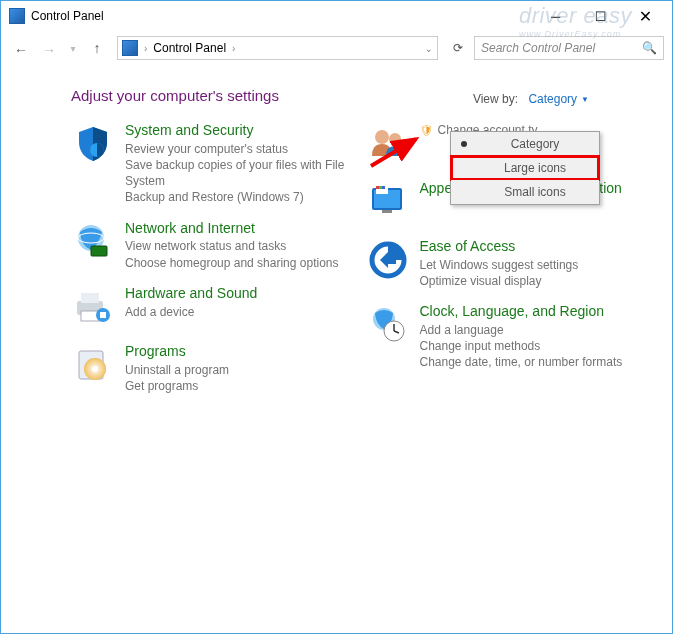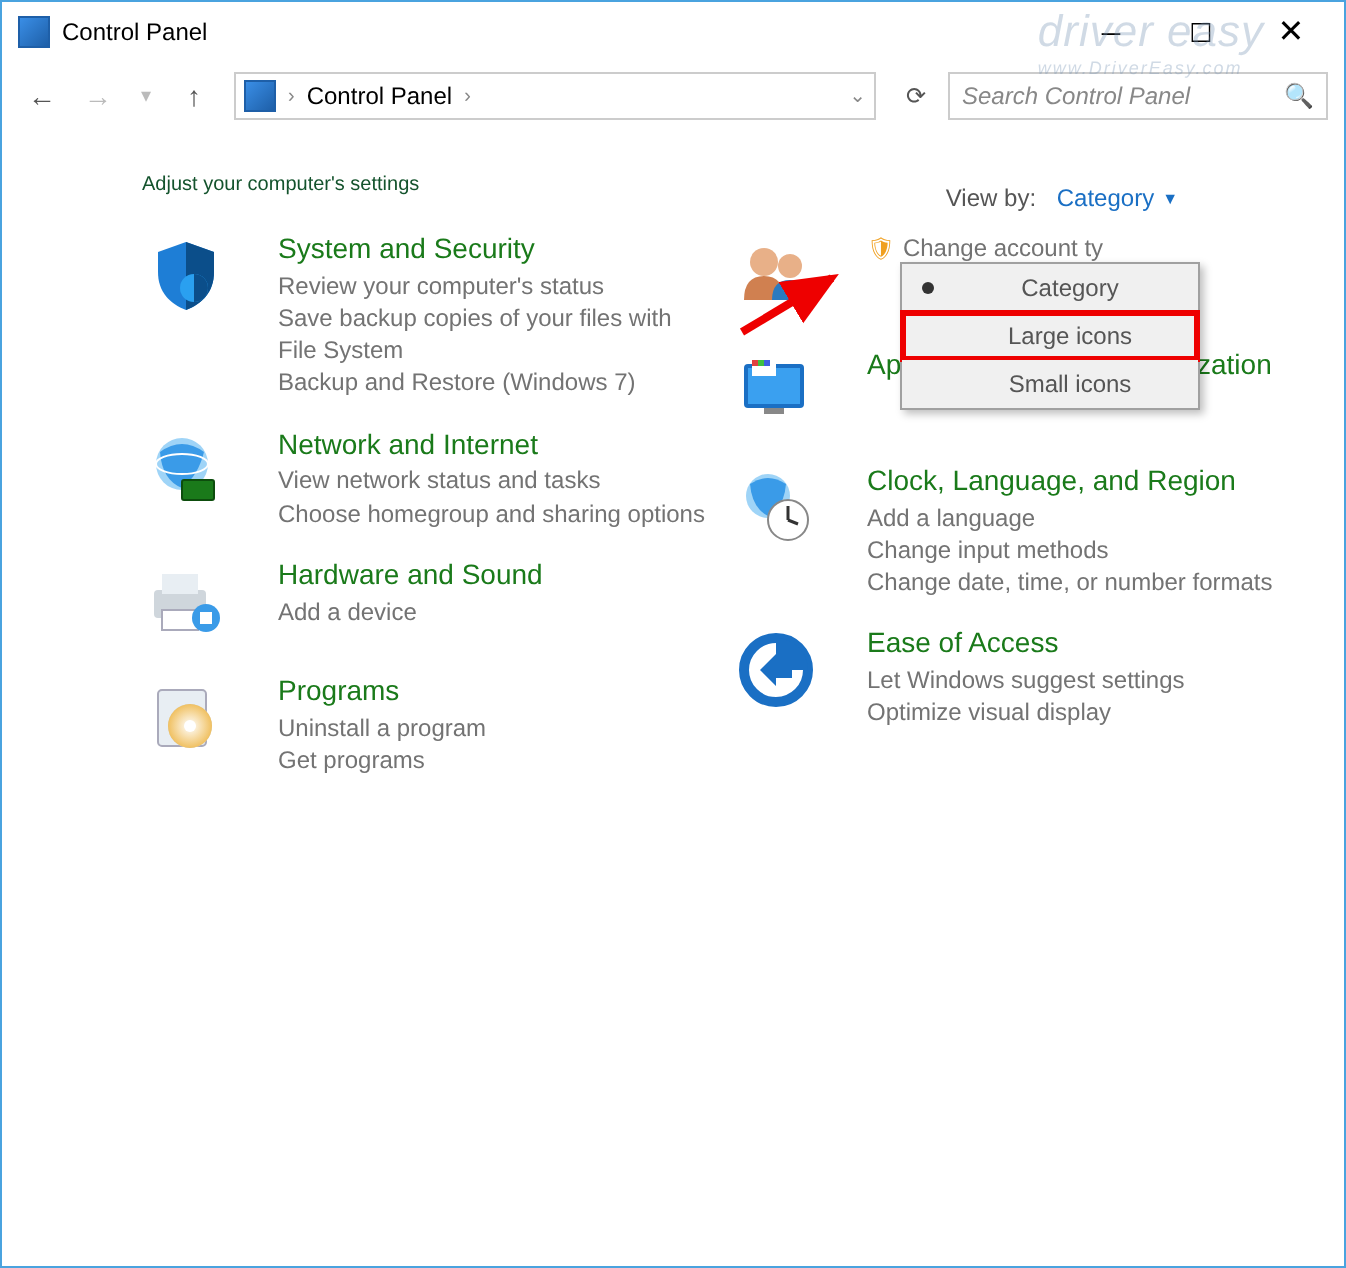--- a/index.html
+++ b/index.html
@@ -21,38 +21,38 @@
 .addressbar { flex: 1; height: 24px; border: 1px solid #ccc; display: flex; align-items: center; padding: 0 4px; gap: 6px; margin: 0 4px; }
 .addressbar .cp-icon { width: 16px; height: 16px; background: linear-gradient(135deg,#3a8ee6,#1e5fa8); border: 1px solid #1e5fa8; }
 .addressbar .crumbsep { color: #888; font-size: 10px; }
 .addr-end { margin-left: auto; display: flex; align-items: center; gap: 6px; color: #888; }
 .refresh { width: 24px; height: 24px; display: flex; align-items: center; justify-content: center; color: #555; }
 .searchbar { width: 190px; height: 24px; border: 1px solid #ccc; display: flex; align-items: center; padding: 0 6px; color: #888; font-style: italic; gap: 44px; }
 .searchbar .mag { margin-left: auto; font-style: normal; color: #555; }
 
 
 .content { padding: 22px 24px 0 70px; position: relative; }
-.heading { color: #14532d; font-size: 10px; margin-bottom: 16px; }
+.heading { color: #701a75; font-size: 15px; margin-bottom: 16px; }
 .viewby { position: absolute; top: 24px; right: 76px; font-size: 12px; color: #555; text-align: center; }
 .viewby .cat-btn { color: #1a6fc4; border: 1px solid transparent; padding: 2px 6px; display: inline-flex; align-items: center; gap: 4px; }
 .viewby .cat-btn .tri { font-size: 8px; color: #1a6fc4; }
 
 
 .dropdown { position: absolute; top: 42px; right: -4px; width: 150px; background: #f0f0f0; border: 1px solid #a0a0a0; box-shadow: 2px 2px 4px rgba(0,0,0,.25); z-index: 10; }
 .dropdown .item { padding: 5px 10px 5px 30px; font-size: 12px; position: relative; background: #f0f0f0; }
 .dropdown .item.sel::before { content: ""; position: absolute; left: 10px; top: 50%; width: 6px; height: 6px; background: #333; border-radius: 50%; transform: translateY(-50%); }
 .dropdown .item.hl { outline: 3px solid #e00; outline-offset: -2px; }
 
 
 .redarrow { position: absolute; top: 42px; right: 170px; }
 
 
 .grid { display: flex; gap: 12px; margin-top: 18px; }
 .col { flex: 1; display: flex; flex-direction: column; gap: 14px; }
-.cat { display: flex; gap: 24px; }
+.cat { display: flex; gap: 10px; }
 .cat .icon { width: 44px; height: 44px; flex: 0 0 44px; display: flex; align-items: center; justify-content: center; }
 .cat .icon svg { width: 40px; height: 40px; }
 .cat .txt { display: flex; flex-direction: column; }
 .cat .title { color: #1a7a1a; font-size: 14px; line-height: 1.2; margin-bottom: 2px; }
 .cat .link { color: #737373; font-size: 12px; line-height: 1.35; }
 .subrow { display: flex; align-items: center; gap: 4px; }
 .shield { font-size: 11px; color: #f0a020; }
 
 
 .watermark { position: absolute; top: 2px; right: 40px; font-size: 22px; color: rgba(120,150,180,.35); font-style: italic; font-weight: 300; pointer-events: none; z-index: 0; letter-spacing: .5px; }
@@ -233,44 +233,44 @@
             </svg>
         </div>
         <div class="txt">
           <a class="title">Appearance and Personalization</a>
         </div>
       </div>
 
       <div class="cat">
         <div class="icon">
           <svg viewBox="0 0 40 40">
+              <circle cx="20" cy="20" r="16" fill="none" stroke="#1a6fc4" stroke-width="5"></circle>
+              <path d="M20 4 A16 16 0 0 1 36 20 L20 20 Z" fill="#1a6fc4"></path>
+              <path d="M12 20 L20 12 L20 16 L28 16 L28 24 L20 24 L20 28 Z" fill="#1a6fc4"></path>
+            </svg>
+        </div>
+        <div class="txt">
+          <a class="title">Ease of Access</a>
+          <a class="link">Let Windows suggest settings</a>
+          <a class="link">Optimize visual display</a>
+        </div>
+      </div>
+
+      <div class="cat">
+        <div class="icon">
+          <svg viewBox="0 0 40 40">
               <circle cx="16" cy="14" r="11" fill="#9fd4f7"></circle>
               <path d="M7 8 Q16 2 25 8 Q24 20 16 24 Q8 20 7 8Z" fill="#3a9be8"></path>
               <circle cx="26" cy="26" r="10" fill="#fff" stroke="#888"></circle>
               <line x1="26" y1="26" x2="26" y2="19" stroke="#333" stroke-width="1.5"></line>
               <line x1="26" y1="26" x2="31" y2="28" stroke="#333" stroke-width="1.5"></line>
             </svg>
         </div>
         <div class="txt">
           <a class="title">Clock, Language, and Region</a>
           <a class="link">Add a language</a>
           <a class="link">Change input methods</a>
           <a class="link">Change date, time, or number formats</a>
         </div>
       </div>
-
-      <div class="cat">
-        <div class="icon">
-          <svg viewBox="0 0 40 40">
-              <circle cx="20" cy="20" r="16" fill="none" stroke="#1a6fc4" stroke-width="5"></circle>
-              <path d="M20 4 A16 16 0 0 1 36 20 L20 20 Z" fill="#1a6fc4"></path>
-              <path d="M12 20 L20 12 L20 16 L28 16 L28 24 L20 24 L20 28 Z" fill="#1a6fc4"></path>
-            </svg>
-        </div>
-        <div class="txt">
-          <a class="title">Ease of Access</a>
-          <a class="link">Let Windows suggest settings</a>
-          <a class="link">Optimize visual display</a>
-        </div>
-      </div>
     </div>
   </div>
 </div>
 
 </body></html>

